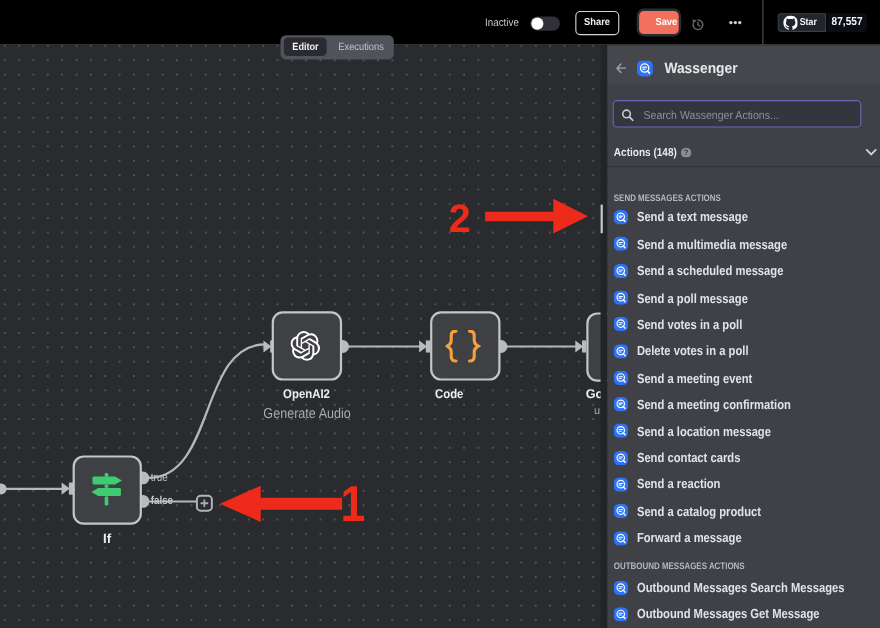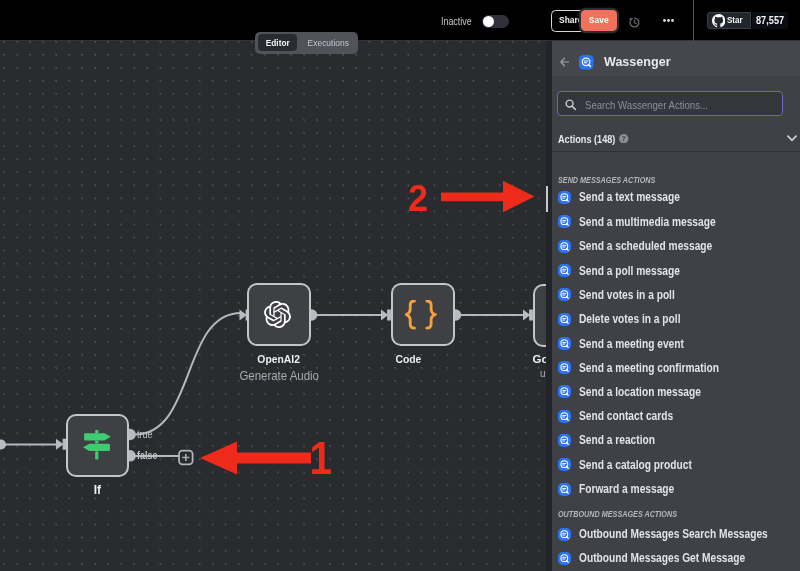--- a/index.html
+++ b/index.html
@@ -13,22 +13,22 @@
     background-color:#2a2b2e;
     background-image:radial-gradient(circle 1px at 4.1px 2.4px, #525357 99%, transparent 100%);
     background-size:13.05px 13.05px;
   }
   
   #topbar { position:absolute; left:0; top:0; width:800px; height:41px; background:#000000; border-bottom:1.6px solid #323337; z-index:30;text-decoration:underline; }
   #tb-divider { position:absolute; left:692.5px; top:0; width:1px; height:41px; background:#515359; }
   #inactive { position:absolute; left:441px; top:15.5px; color:#c7c9ce; font-size:10px; line-height:11px; }
   #toggle { position:absolute; left:481.5px; top:14.9px; width:27.6px; height:13.1px; background:#30313a; border-radius:7px; }
   #toggle .knob { position:absolute; left:1.6px; top:1px; width:11.2px; height:11.2px; background:#ffffff; border-radius:50%; }
-  #share { position:absolute; left:522.9px; top:10px; width:40px; height:22px; border:1.5px solid #d4d6da; border-radius:4.5px; color:#f0f1f4; font-size:9.2px; font-weight:700; text-align:center; line-height:18.5px;margin-left:28px; }
-  #save { position:absolute; left:581.3px; top:10px; width:35.5px; height:21px; background:#f3705c; border-radius:4.5px; color:#ffffff; font-size:9.2px; font-weight:700; text-align:center; line-height:21px; box-shadow:0 0 0 2.2px #2a2d33; }
+  #share { position:absolute; left:522.9px; top:10px; width:40px; height:22px; border:1.5px solid #d4d6da; border-radius:4.5px; color:#f0f1f4; font-size:9.2px; font-weight:700; text-align:center; line-height:18.5px; }
+  #save { position:absolute; left:581.3px; top:10px; width:35.5px; height:21px; background:#f3705c; border-radius:4.5px; color:#ffffff; font-size:9.2px; font-weight:700; text-align:right; line-height:21px; box-shadow:0 0 0 2.2px #2a2d33; }
   #dots3 { position:absolute; left:663.1px; top:19.3px; width:12px; height:4px; }
   #dots3 span { position:absolute; top:0; width:2.9px; height:2.9px; border-radius:50%; background:#d2d4d8; }
   
   #gh { position:absolute; left:707px; top:11.5px; height:17.5px; z-index:31; }
   #gh-l { position:absolute; left:0; top:0; width:43.5px; height:17.5px; background:#21262d; border:1px solid #394049; border-radius:3px 0 0 3px; }
   #gh-r { position:absolute; left:45px; top:0; width:36px; height:17.5px; background:#0a0e14; border-radius:0 3px 3px 0; color:#f4f5f7; font-weight:700; font-size:10.5px; text-align:center; line-height:17.5px; }
   #gh-l .star-txt { position:absolute; left:18.5px; top:2.5px; color:#f4f5f7; font-weight:700; font-size:9px; }
   
   #tabs { position:absolute; left:255.4px; top:31.5px; width:103px; height:22.7px; background:#51535b; border-radius:5px; z-index:31; }
   #tab-editor { position:absolute; left:2.8px; top:2.6px; width:39px; height:17.4px; background:#2a2b30; border-radius:4px; color:#f2f3f5; font-size:9.5px; font-weight:700; text-align:center; line-height:17.4px; }
@@ -40,21 +40,21 @@
   
   #panel { position:absolute; left:551.5px; top:41px; width:248.5px; height:530px; background:#3f4146; z-index:20;padding-left:13px; }
   #pstrip { position:absolute; left:545.5px; top:41px; width:6px; height:530px; background:#232428; z-index:21; }
   #phead { position:absolute; left:0; top:0; width:248.5px; height:34.5px; background:#46474c; }
   #ptitle { position:absolute; left:52.9px; top:14px; color:#e8e9ec; font-size:13.5px; font-weight:700; line-height:13px; }
   #scrollthumb { position:absolute; left:0.8px; top:144.5px; width:1.8px; height:26px; background:#c7c8cb; }
   #searchbox { position:absolute; left:5px; top:50.2px; width:226px; height:25px; border:1px solid #6b66bb; border-radius:4px; background:#35363d; }
   #searchph { position:absolute; left:33.2px; top:58px; color:#8c8f9a; font-size:10.5px; line-height:12px; }
   #actions-h { position:absolute; left:6.3px; top:91.5px; color:#e8e9ec; font-size:10.5px; font-weight:700; line-height:12px; }
   #divider { position:absolute; left:-6px; top:109.5px; width:254.5px; height:1.2px; background:#303139; }
-  .sec { position:absolute; left:6.3px; color:#b4b7bf; font-size:8.5px; font-weight:700; line-height:10px;font-style:italic; }
+  .sec { position:absolute; left:6.3px; color:#b4b7bf; font-size:8.5px; font-weight:700; line-height:10px; }
   .item { position:absolute; left:6.3px; height:13.5px; }
   .item .txt { position:absolute; left:21.1px; top:0.5px; color:#e2e3e8; font-size:12px; font-weight:700; line-height:13px;text-align:center; }
   
   .rednum { position:absolute; color:#ee2b1a; font-weight:700; z-index:15; line-height:1; }
   svg.overlay { position:absolute; left:0; top:0; z-index:4; }
   svg.top { z-index:15; }
 </style>
 </head>
 <body>
 <div id="app">

